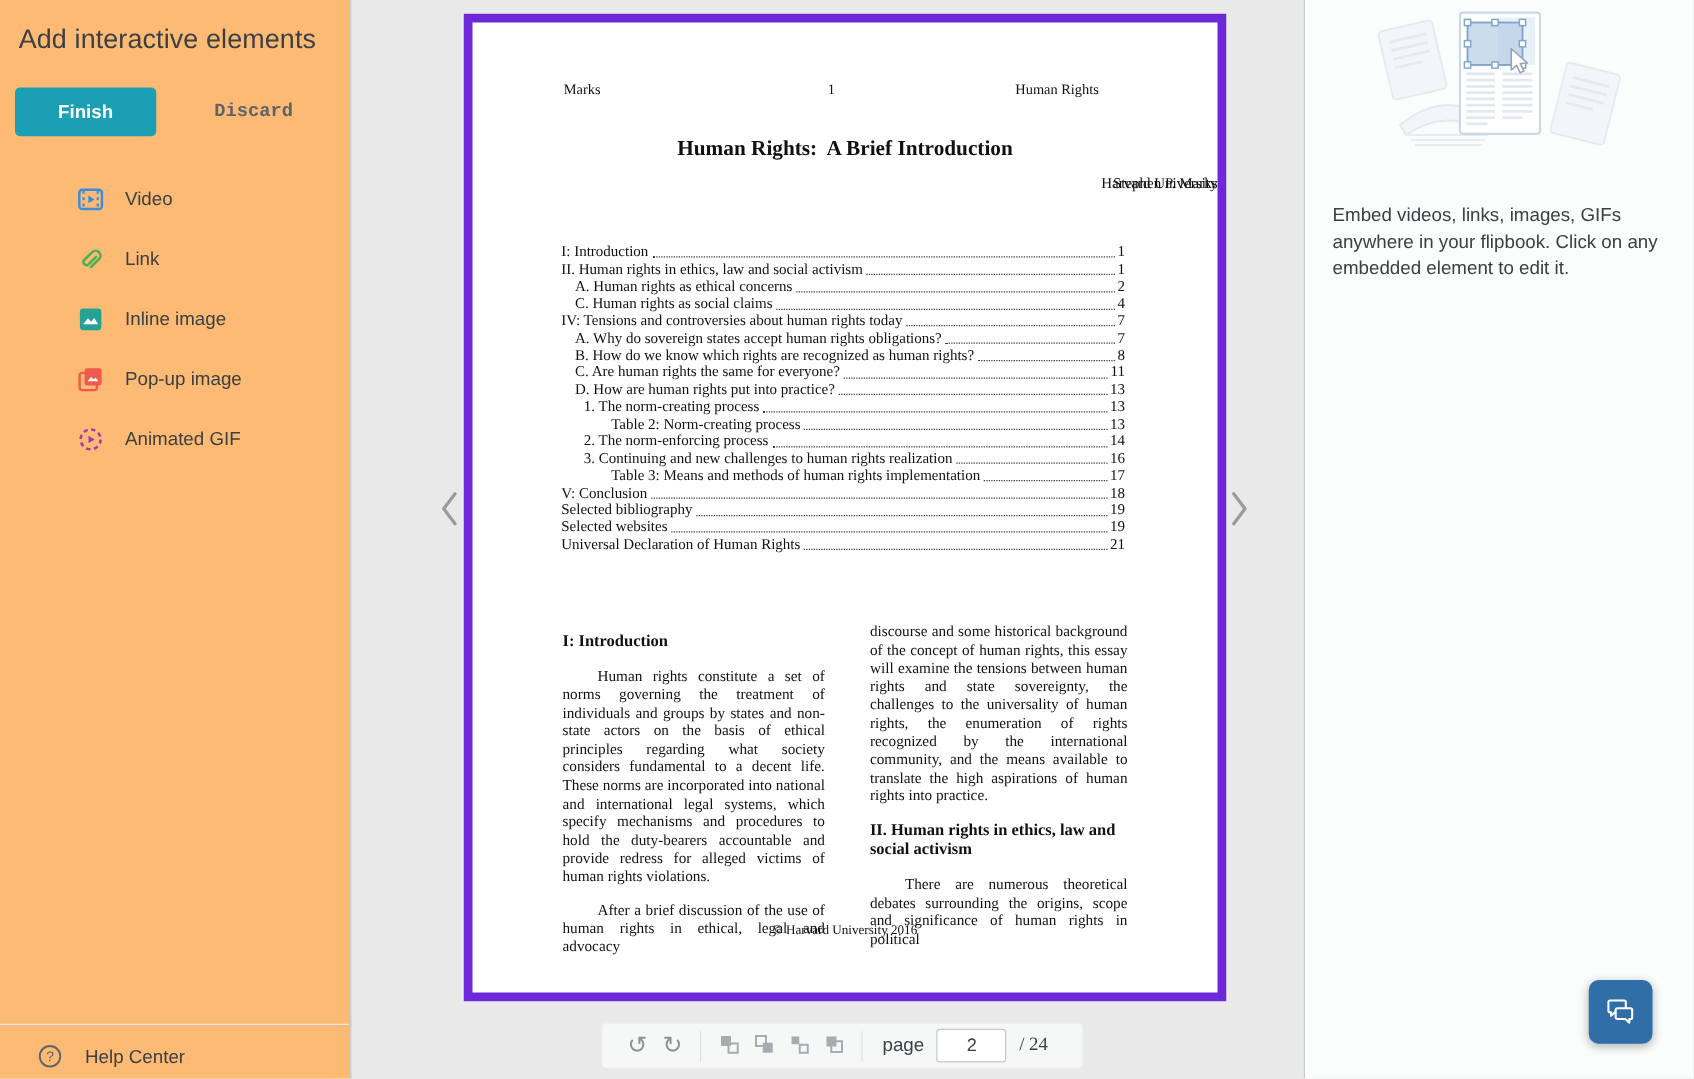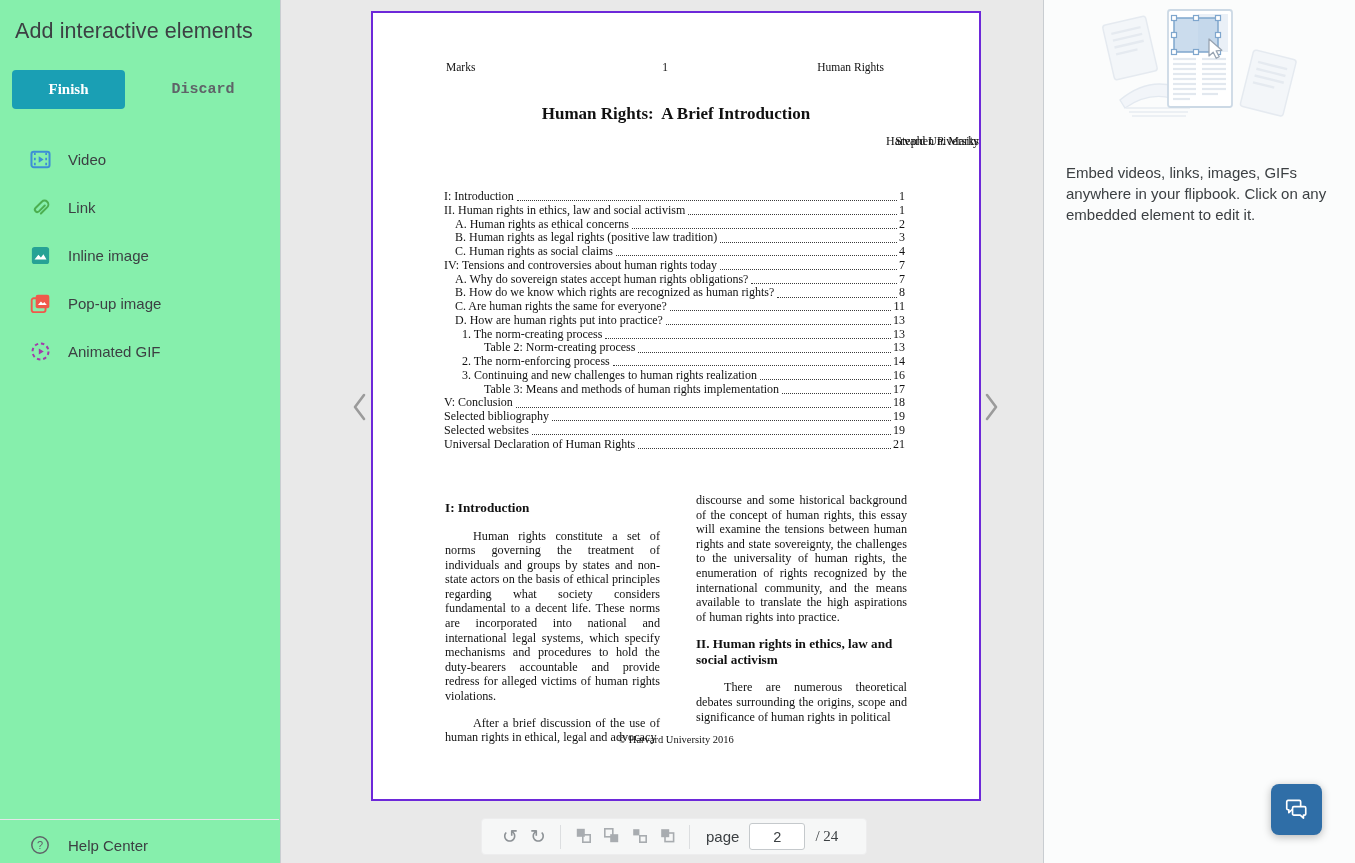--- a/index.html
+++ b/index.html
@@ -7,36 +7,36 @@
   body {
     position: relative; overflow: hidden;
     font-family: "Liberation Sans", sans-serif;
     background: #e9e9e9; color: #3c4043;
   }
   button { font-family: inherit; background: none; border: none; cursor: pointer; }
 
   
   .sidebar {
     position: absolute; left: 0; top: 0; width: 281px; height: 863px;
-    background: #86efac; border-right: 1px solid #c9cdd1;
+    background: #fdba74; border-right: 1px solid #c9cdd1;
   }
   .sidebar-title {
     position: absolute; left: 15px; top: 19px;
     font-size: 21.5px; font-weight: 400; color: #3c4043; letter-spacing: .1px;
   }
   .btn-finish {
     position: absolute; left: 12px; top: 70px; width: 113px; height: 39px;
     background: var(--c-finish, #1A9FB4); color: #fff;
-    font-size: 15px; font-weight: bold; border-radius: 4px; font-family: Liberation Serif, serif;
+    font-size: 15px; font-weight: bold; border-radius: 4px;
   }
   .btn-discard {
     position: absolute; left: 158px; top: 70px; width: 90px; height: 39px;
     color: #5f6368; font-size: 15px; font-weight: bold; font-family: Liberation Mono, monospace;
   }
-  .side-items { position: absolute; left: 0; top: 135px; right: 1px; }
+  .side-items { position: absolute; left: 0; top: 135px; right: 1px; padding-left: 32px; }
   .side-item {
     height: 48px; display: flex; align-items: center; padding-left: 30px; cursor: pointer;
   }
   .side-item .icon { width: 21px; height: 21px; margin-right: 17px; display: inline-flex; }
   .side-item .icon svg { width: 100%; height: 100%; }
   .side-label { font-size: 15px; color: #3c4043; }
   .help-divider { position: absolute; left: 0; right: 1px; top: 819px; border-top: 1px solid #e4e7e9; }
   .help-item {
     position: absolute; left: 30px; top: 831px; height: 28px;
     display: flex; align-items: center; cursor: pointer;
@@ -46,21 +46,21 @@
 
   
   .main { position: absolute; left: 306px; top: 0; width: 737px; height: 863px; background: #e9e9e9; }
   .nav { position: absolute; width: 30px; height: 44px; top: 386px; display: flex; align-items: center; justify-content: center; }
   .nav-left { left: 38px; }
   .nav-right { left: 670px; }
 
   
   .doc-page {
     position: absolute; left: 65px; top: 11px; width: 610px; height: 790px;
-    background: #fff; border: 2px solid #6d28d9;
+    background: #fff; border: 7px solid #6d28d9;
     font-family: "Liberation Serif", serif; color: #111;
   }
   .doc-header {
     position: absolute; left: 73px; right: 95px; top: 48px;
     display: flex; font-size: 11.5px;
   }
   .doc-header span { flex: 1; }
   .doc-header .c { text-align: center; }
   .doc-header .r { text-align: right; }
   .doc-title {
@@ -234,25 +234,20 @@
         </div>
         <div class="toc-row ind0">
           <span class="toc-text">II. Human rights in ethics, law and social activism</span>
           <span class="toc-dots"></span>
           <span class="toc-page">1</span>
         </div>
         <div class="toc-row ind1">
           <span class="toc-text">A. Human rights as ethical concerns</span>
           <span class="toc-dots"></span>
           <span class="toc-page">2</span>
-        </div>
-        <div class="toc-row ind1">
-          <span class="toc-text">B. Human rights as legal rights (positive law tradition)</span>
-          <span class="toc-dots"></span>
-          <span class="toc-page">3</span>
         </div>
         <div class="toc-row ind1">
           <span class="toc-text">C. Human rights as social claims</span>
           <span class="toc-dots"></span>
           <span class="toc-page">4</span>
         </div>
         <div class="toc-row ind0">
           <span class="toc-text">IV: Tensions and controversies about human rights today</span>
           <span class="toc-dots"></span>
           <span class="toc-page">7</span>

